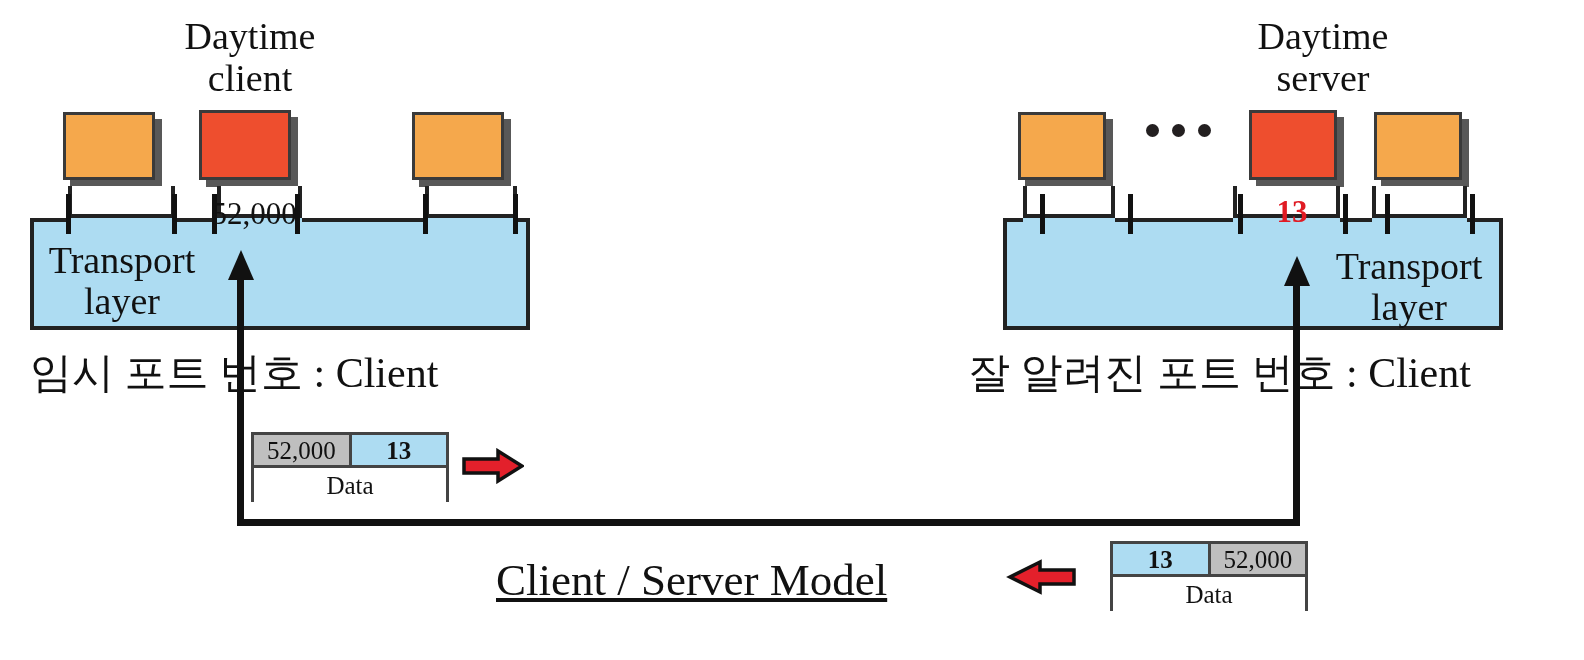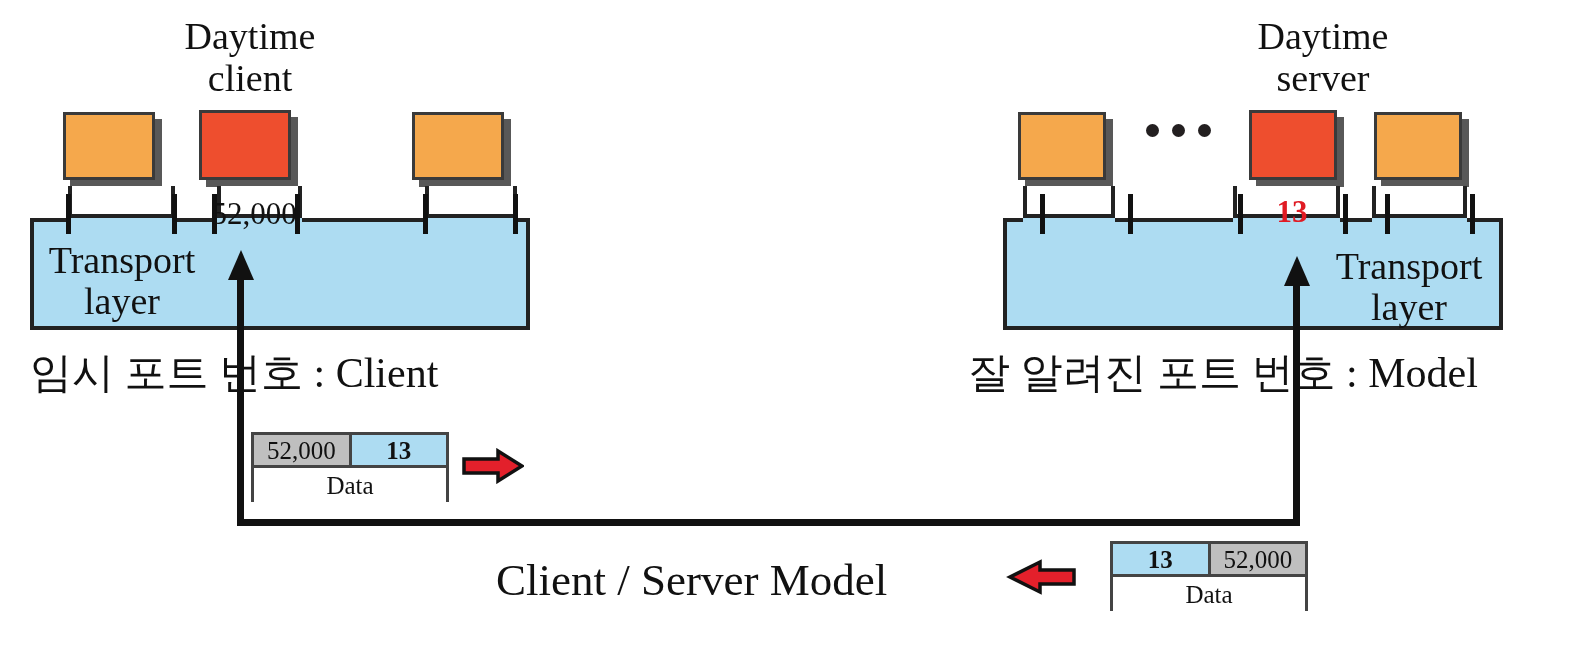--- a/index.html
+++ b/index.html
@@ -86,21 +86,21 @@
   .packet .grayf{background:#BFBFBF;}
   .packet .bluef{background:#ADDCF2;font-weight:bold;}
   .packet .body{
     height:34px;display:flex;align-items:center;justify-content:center;
     font-size:25px;line-height:1;color:#111;background:#fff;
   }
 
   
   .rarrow{position:absolute;}
   .caption-big{
-    position:absolute;font-size:45px;line-height:1;color:#111;white-space:nowrap;
+    position:absolute;font-size:45px;line-height:1;color:#111;white-space:nowrap;text-decoration:underline;
   }
 </style>
 </head>
 <body>
 
 <div class="stage">
 
   <div class="node-title" style="left:120px;top:16px;width:260px;">Daytime
 client</div>
 
@@ -194,21 +194,21 @@
   <div class="tick" style="left:1040px;top:194px;height:40px;"></div>
   <div class="tick" style="left:1128px;top:194px;height:40px;"></div>
   <div class="tick" style="left:1238px;top:194px;height:40px;"></div>
   <div class="tick" style="left:1343px;top:194px;height:40px;"></div>
   <div class="tick" style="left:1385px;top:194px;height:40px;"></div>
   <div class="tick" style="left:1470px;top:194px;height:40px;"></div>
 
   <div class="tlabel red" style="left:1247px;top:196px;width:90px;">13</div>
 
   <div class="kcap" style="left:30px;top:352px;">임시 포트 번호 : Client</div>
-  <div class="kcap" style="left:968px;top:352px;">잘 알려진 포트 번호 : Model</div>
+  <div class="kcap" style="left:968px;top:352px;">잘 알려진 포트 번호 : Client</div>
 
   <div class="uparrow" style="left:228px;top:250px;"></div>
   <div class="vline" style="left:237px;top:272px;height:254px;"></div>
 
   <div class="hline" style="left:237px;top:519px;width:1060px;"></div>
 
   <div class="uparrow" style="left:1284px;top:256px;"></div>
   <div class="vline" style="left:1293px;top:278px;height:248px;"></div>
 
   <div class="packet" style="left:251px;top:432px;width:198px;height:70px;">

